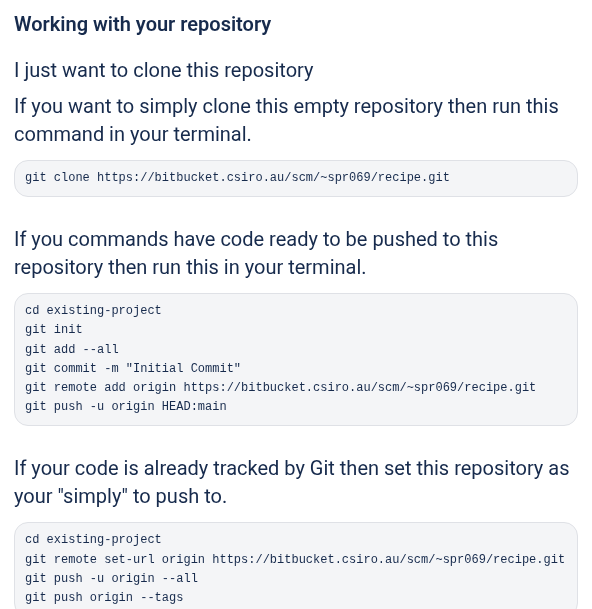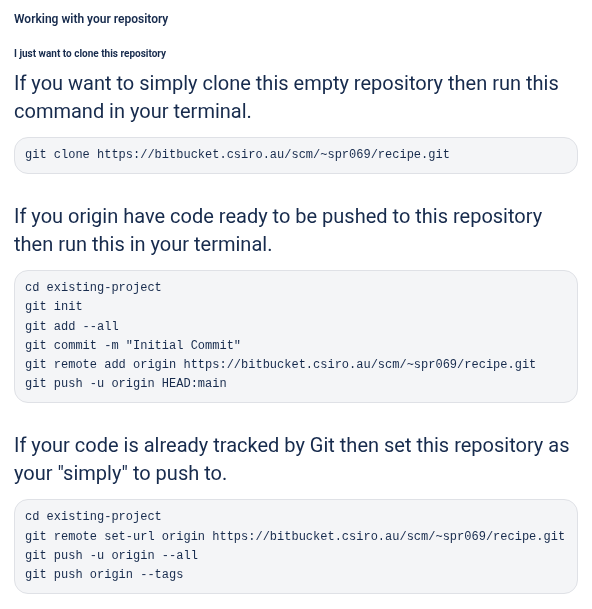--- a/index.html
+++ b/index.html
@@ -9,28 +9,28 @@
     }
     body {
       font-family: -apple-system, BlinkMacSystemFont, "Segoe UI", Roboto, "Helvetica Neue", Arial, sans-serif;
       font-size: 14px;
       color: #172B4D;
       background: #fff;
       padding: 12px 14px;
       width: 592px;
     }
     h2.main-title {
-      font-size: 12px;
+      font-size: 20px;
       font-weight: 600;
       color: #172B4D;
       margin-bottom: 22px;
     }
     h3.section-title {
-      font-size: 10px;
-      font-weight: 700;
+      font-size: 20px;
+      font-weight: 400;
       color: #172B4D;
       margin-bottom: 10px;
     }
     p.section-desc {
       font-size: 20px;
       color: #172B4D;
       line-height: 1.4;
       margin-bottom: 12px;
     }
     pre.code-block {
@@ -59,21 +59,21 @@
 
 <h2 class="main-title">Working with your repository</h2>
 
 <section>
   <h3 class="section-title">I just want to clone this repository</h3>
   <p class="section-desc">If you want to simply clone this empty repository then run this command in your terminal.</p>
   <pre class="code-block">git clone https://bitbucket.csiro.au/scm/~spr069/recipe.git</pre>
 </section>
 
 <section>
-  <p class="section-desc">If you origin have code ready to be pushed to this repository then run this in your terminal.</p>
+  <p class="section-desc">If you commands have code ready to be pushed to this repository then run this in your terminal.</p>
   <pre class="code-block">cd existing-project
 git init
 git add --all
 git commit -m "Initial Commit"
 git remote add origin https://bitbucket.csiro.au/scm/~spr069/recipe.git
 git push -u origin HEAD:main</pre>
 </section>
 
 <section>
   <p class="section-desc">If your code is already tracked by Git then set this repository as your "simply" to push to.</p>

